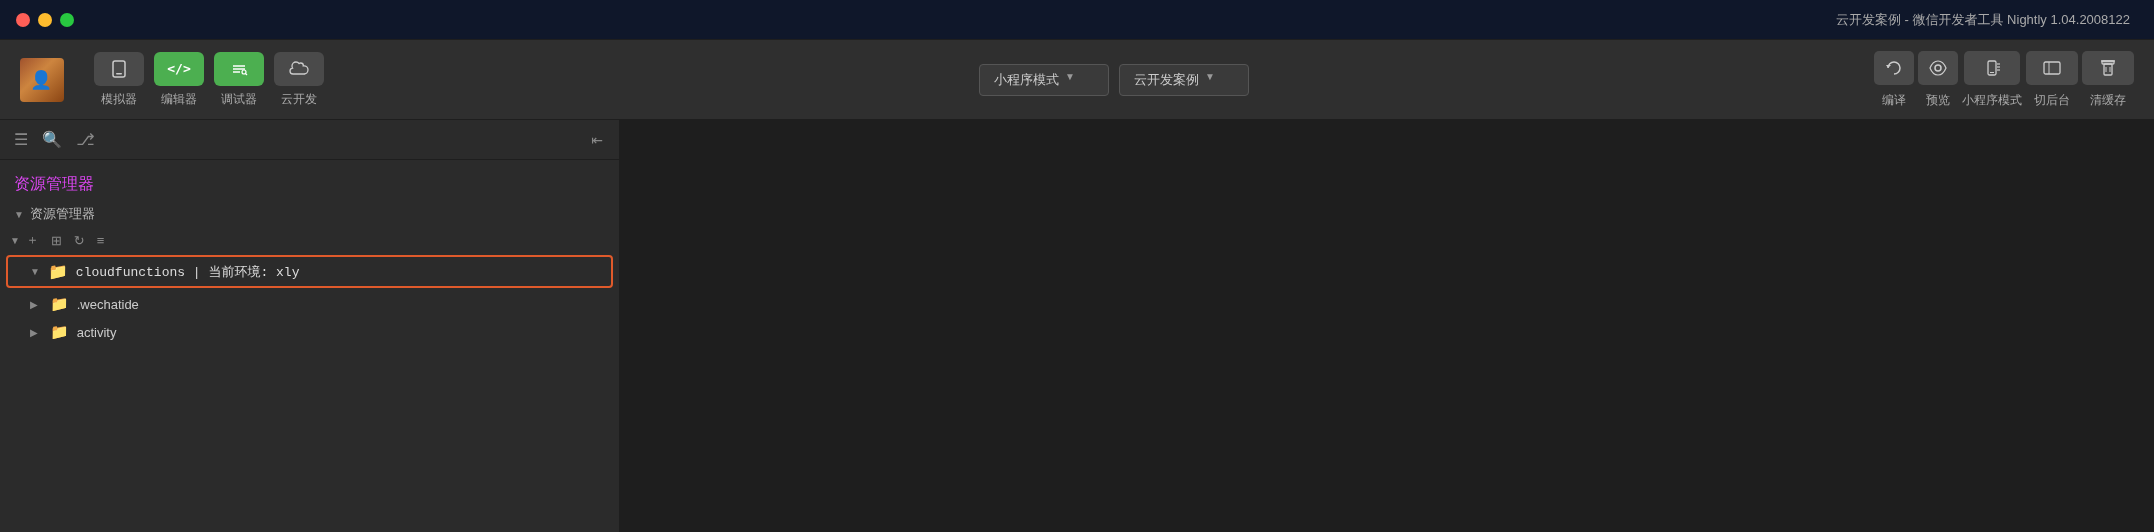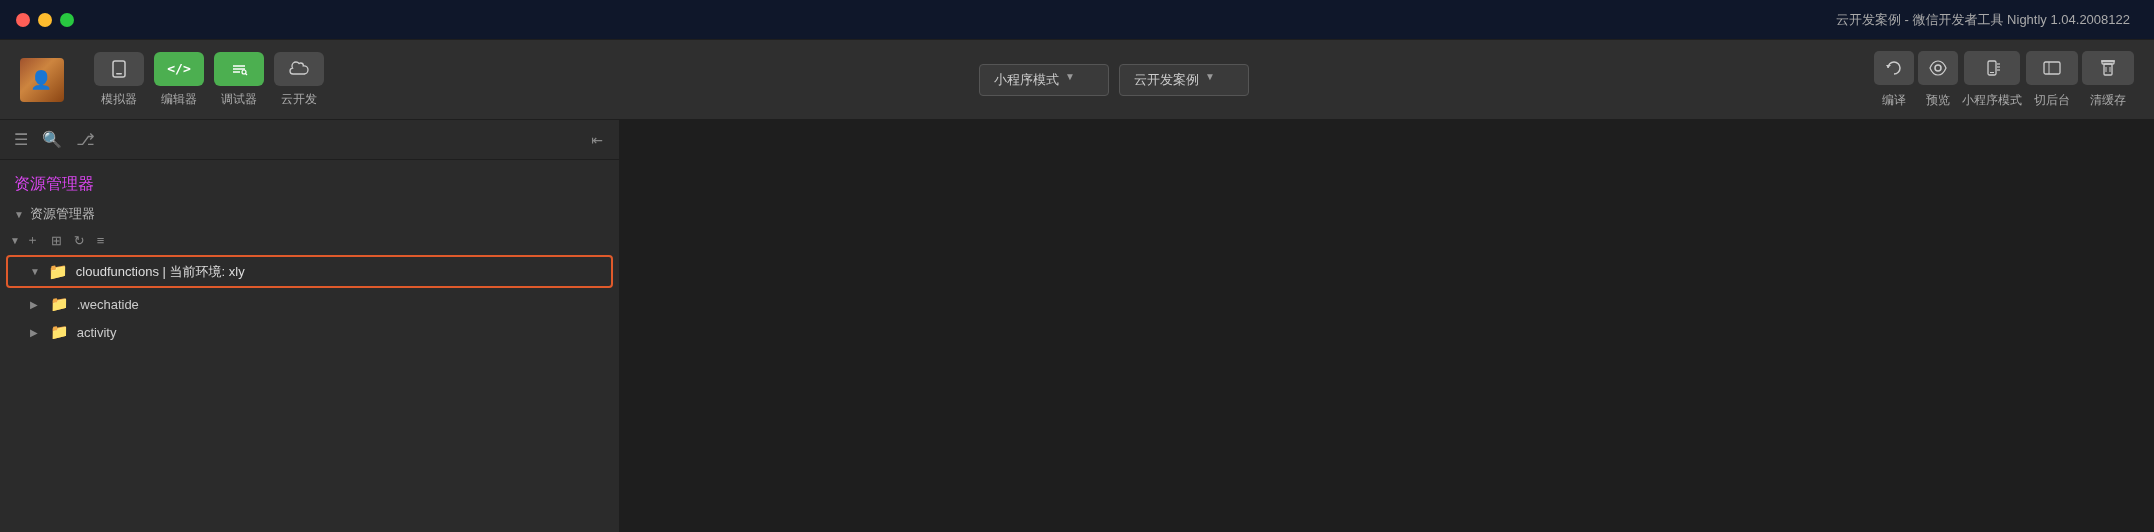--- a/index.html
+++ b/index.html
@@ -274,20 +274,21 @@
       border-radius: 4px;
       margin: 2px 6px;
       cursor: pointer;
     }
     .cf-icon {
       font-size: 16px;
     }
     .cf-label {
       font-size: 13px;
       color: #ddd;
+      font-family: Liberation Mono, monospace;
     }
 
     .folder-row {
       display: flex;
       align-items: center;
       padding: 5px 10px 5px 30px;
       gap: 8px;
       cursor: pointer;
     }
     .folder-chevron {

